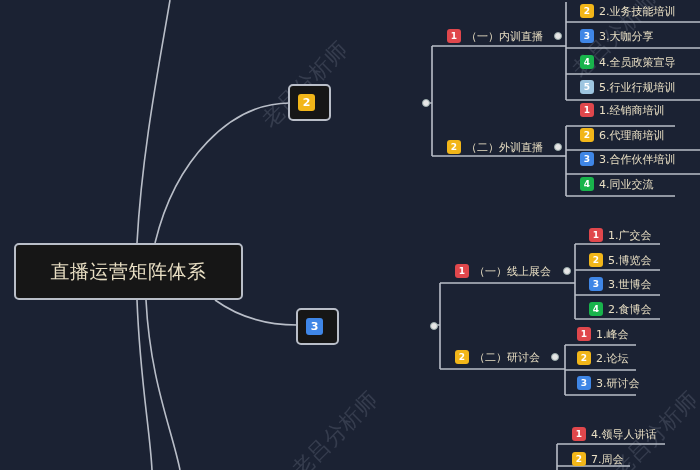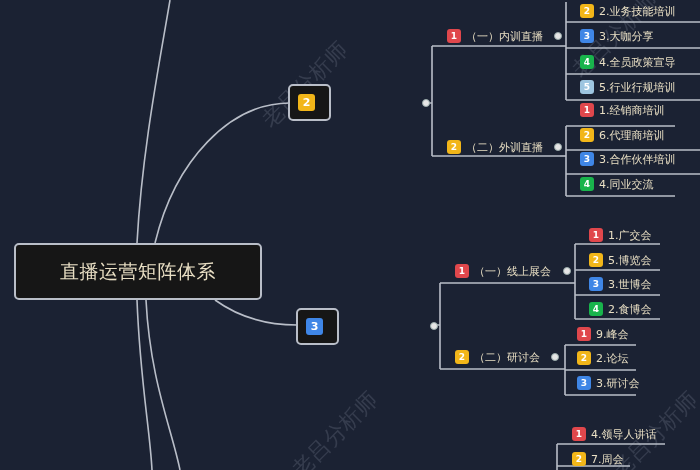--- a/index.html
+++ b/index.html
@@ -17,21 +17,21 @@
       align-items: center;
       white-space: nowrap;
       color: #e9dfc4;
     }
     .boxed {
       background: #161616;
       border: 2px solid #b9bec8;
       border-radius: 5px;
     }
     .root {
-      left: 14px; top: 243px; width: 248px; height: 57px;
+      left: 14px; top: 243px; width: 229px; height: 57px;
       justify-content: center; font-size: 19px; letter-spacing: 0.5px;
     }
     .l1 { height: 37px; padding: 0 10px 0 8px; font-size: 14px; }
     .l2 { font-size: 11px; height: 18px; }
     .l3 { font-size: 11px; height: 18px; }
     .badge {
       display: inline-flex; align-items: center; justify-content: center;
       width: 14px; height: 14px; border-radius: 3px;
       font-size: 9px; font-weight: bold; color: #fff;
       margin-right: 5px; flex: 0 0 auto;
@@ -174,21 +174,21 @@
 </div>
 
 <div class="node l2" style="left:455px;top:348px;">
   <span class="badge b2">2</span>
   <span>（二）研讨会</span>
 </div>
 <div class="dot" style="left:551px;top:353px;"></div>
 
 <div class="node l3" style="left:577px;top:325px;">
   <span class="badge b1">1</span>
-  <span>9.峰会</span>
+  <span>1.峰会</span>
 </div>
 <div class="node l3" style="left:577px;top:349px;">
   <span class="badge b2">2</span>
   <span>2.论坛</span>
 </div>
 <div class="node l3" style="left:577px;top:374px;">
   <span class="badge b3">3</span>
   <span>3.研讨会</span>
 </div>
 

